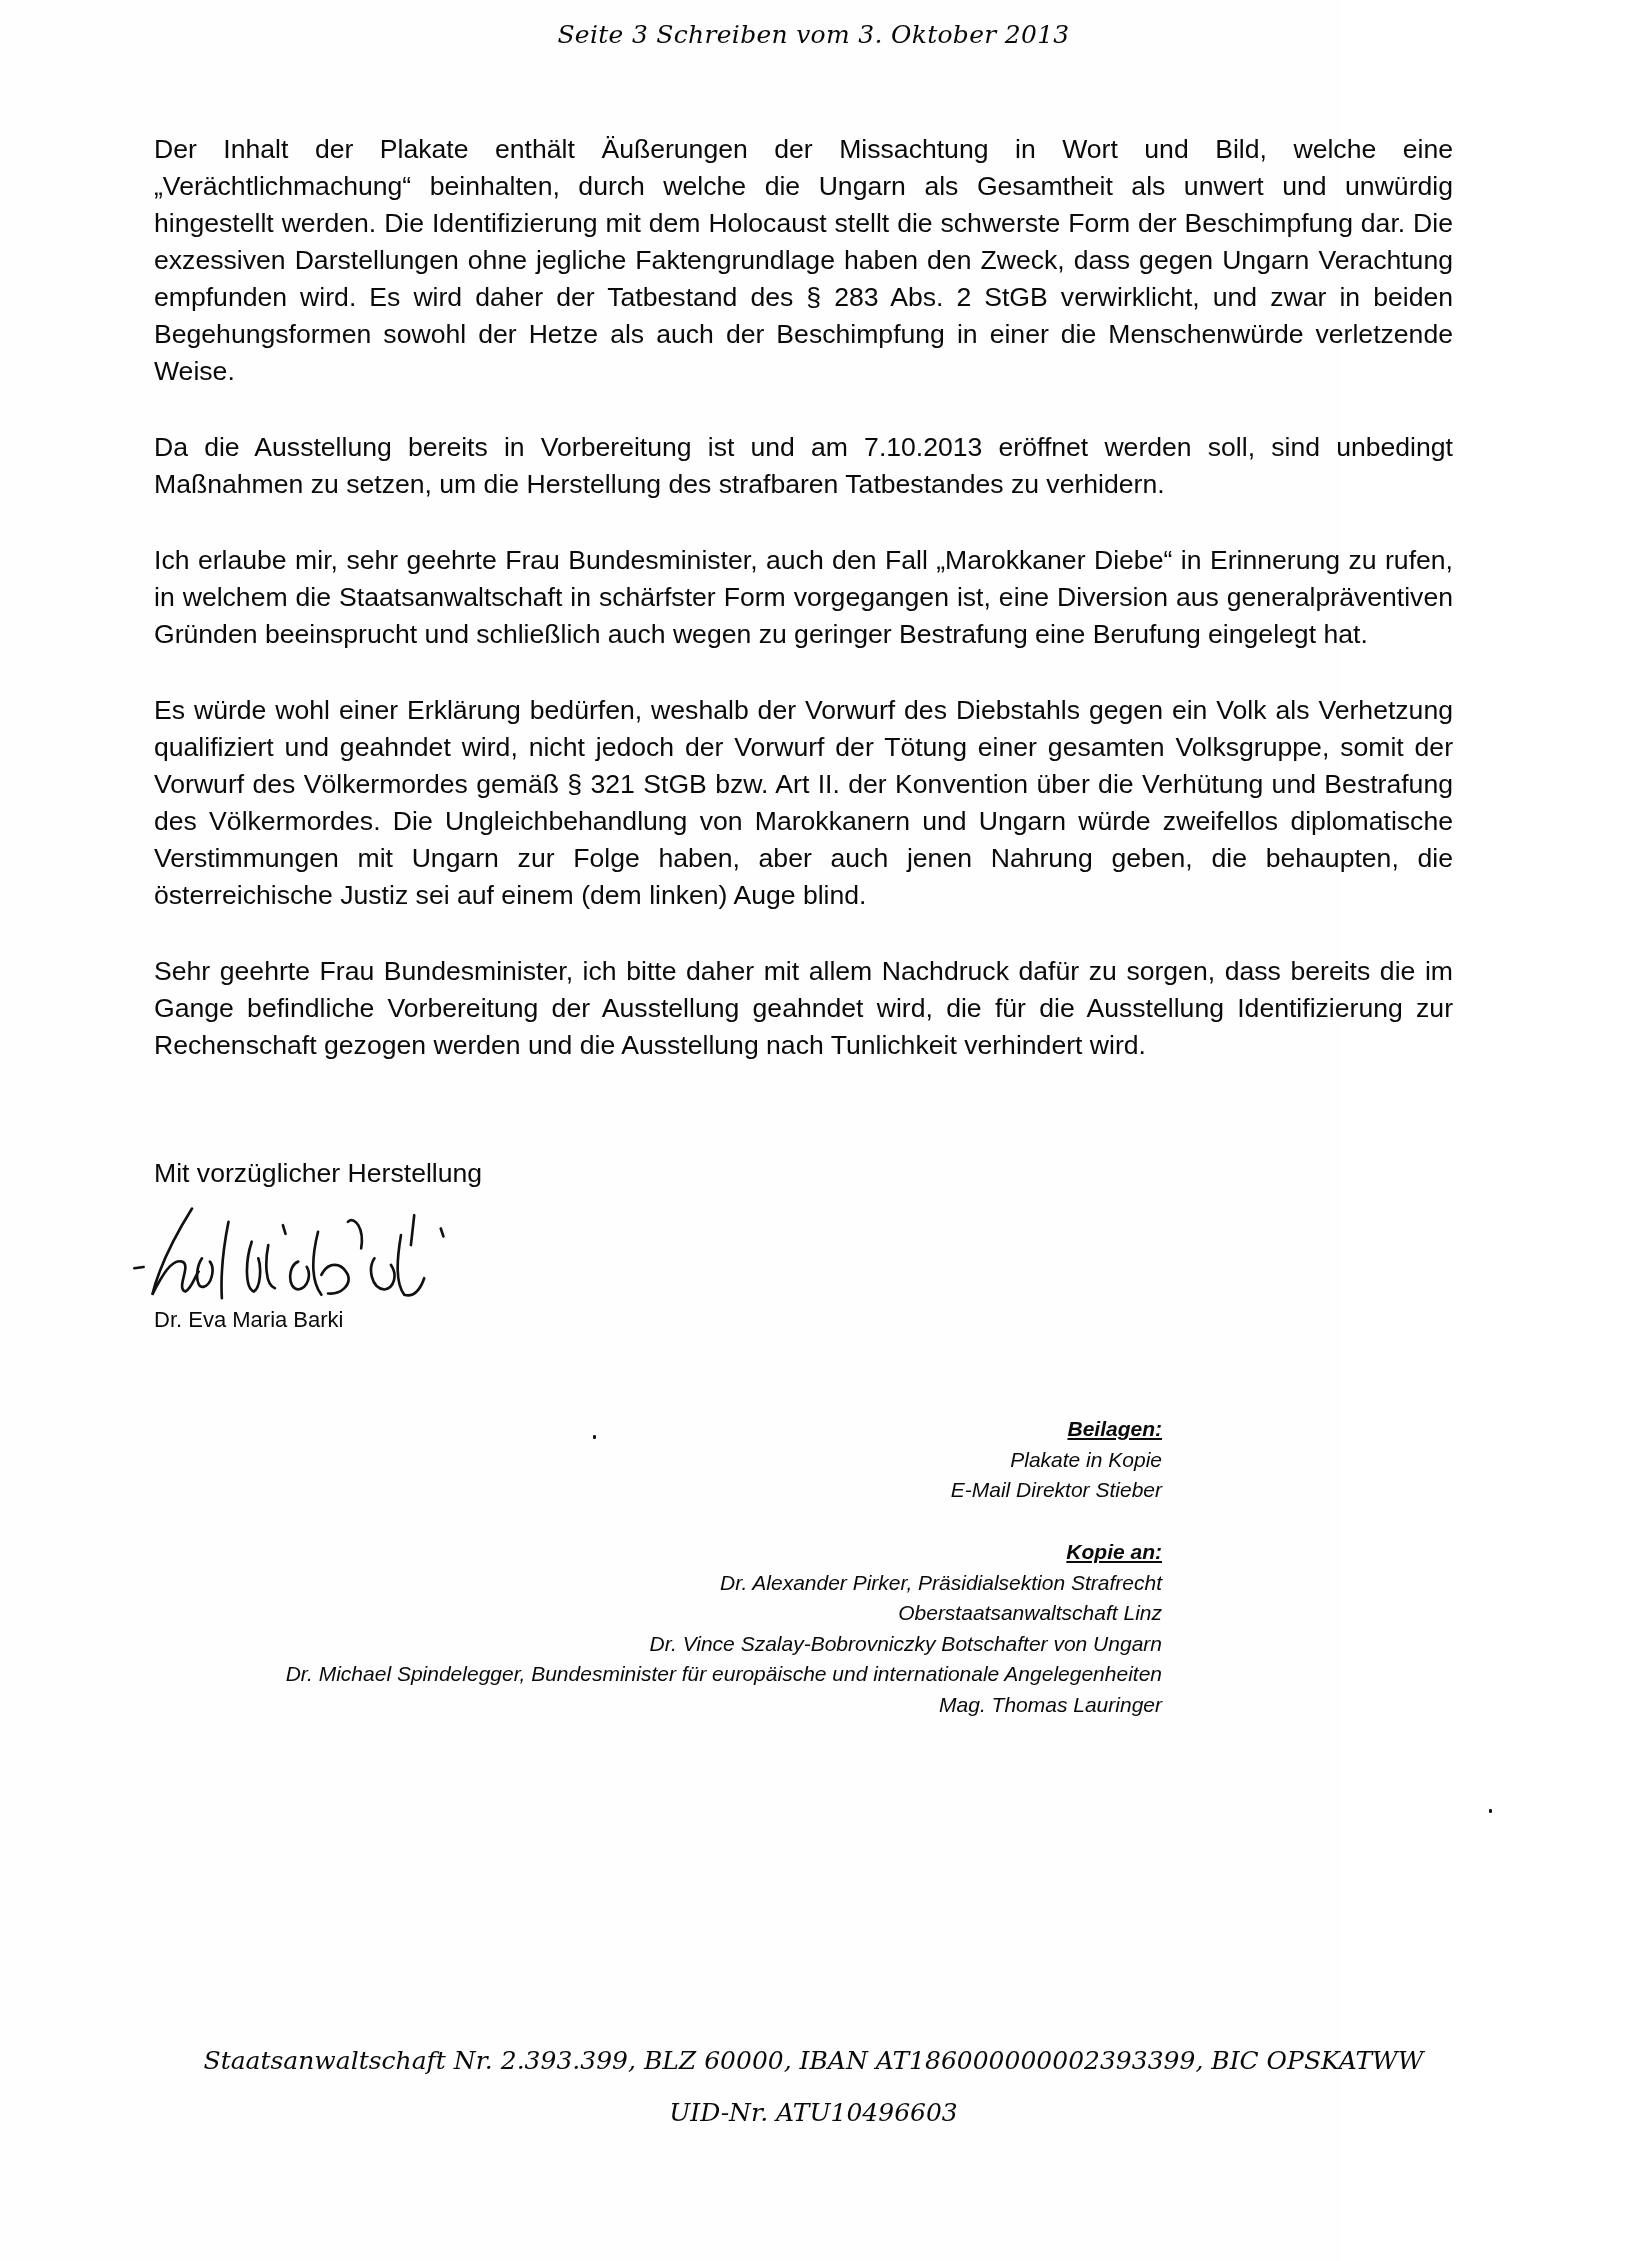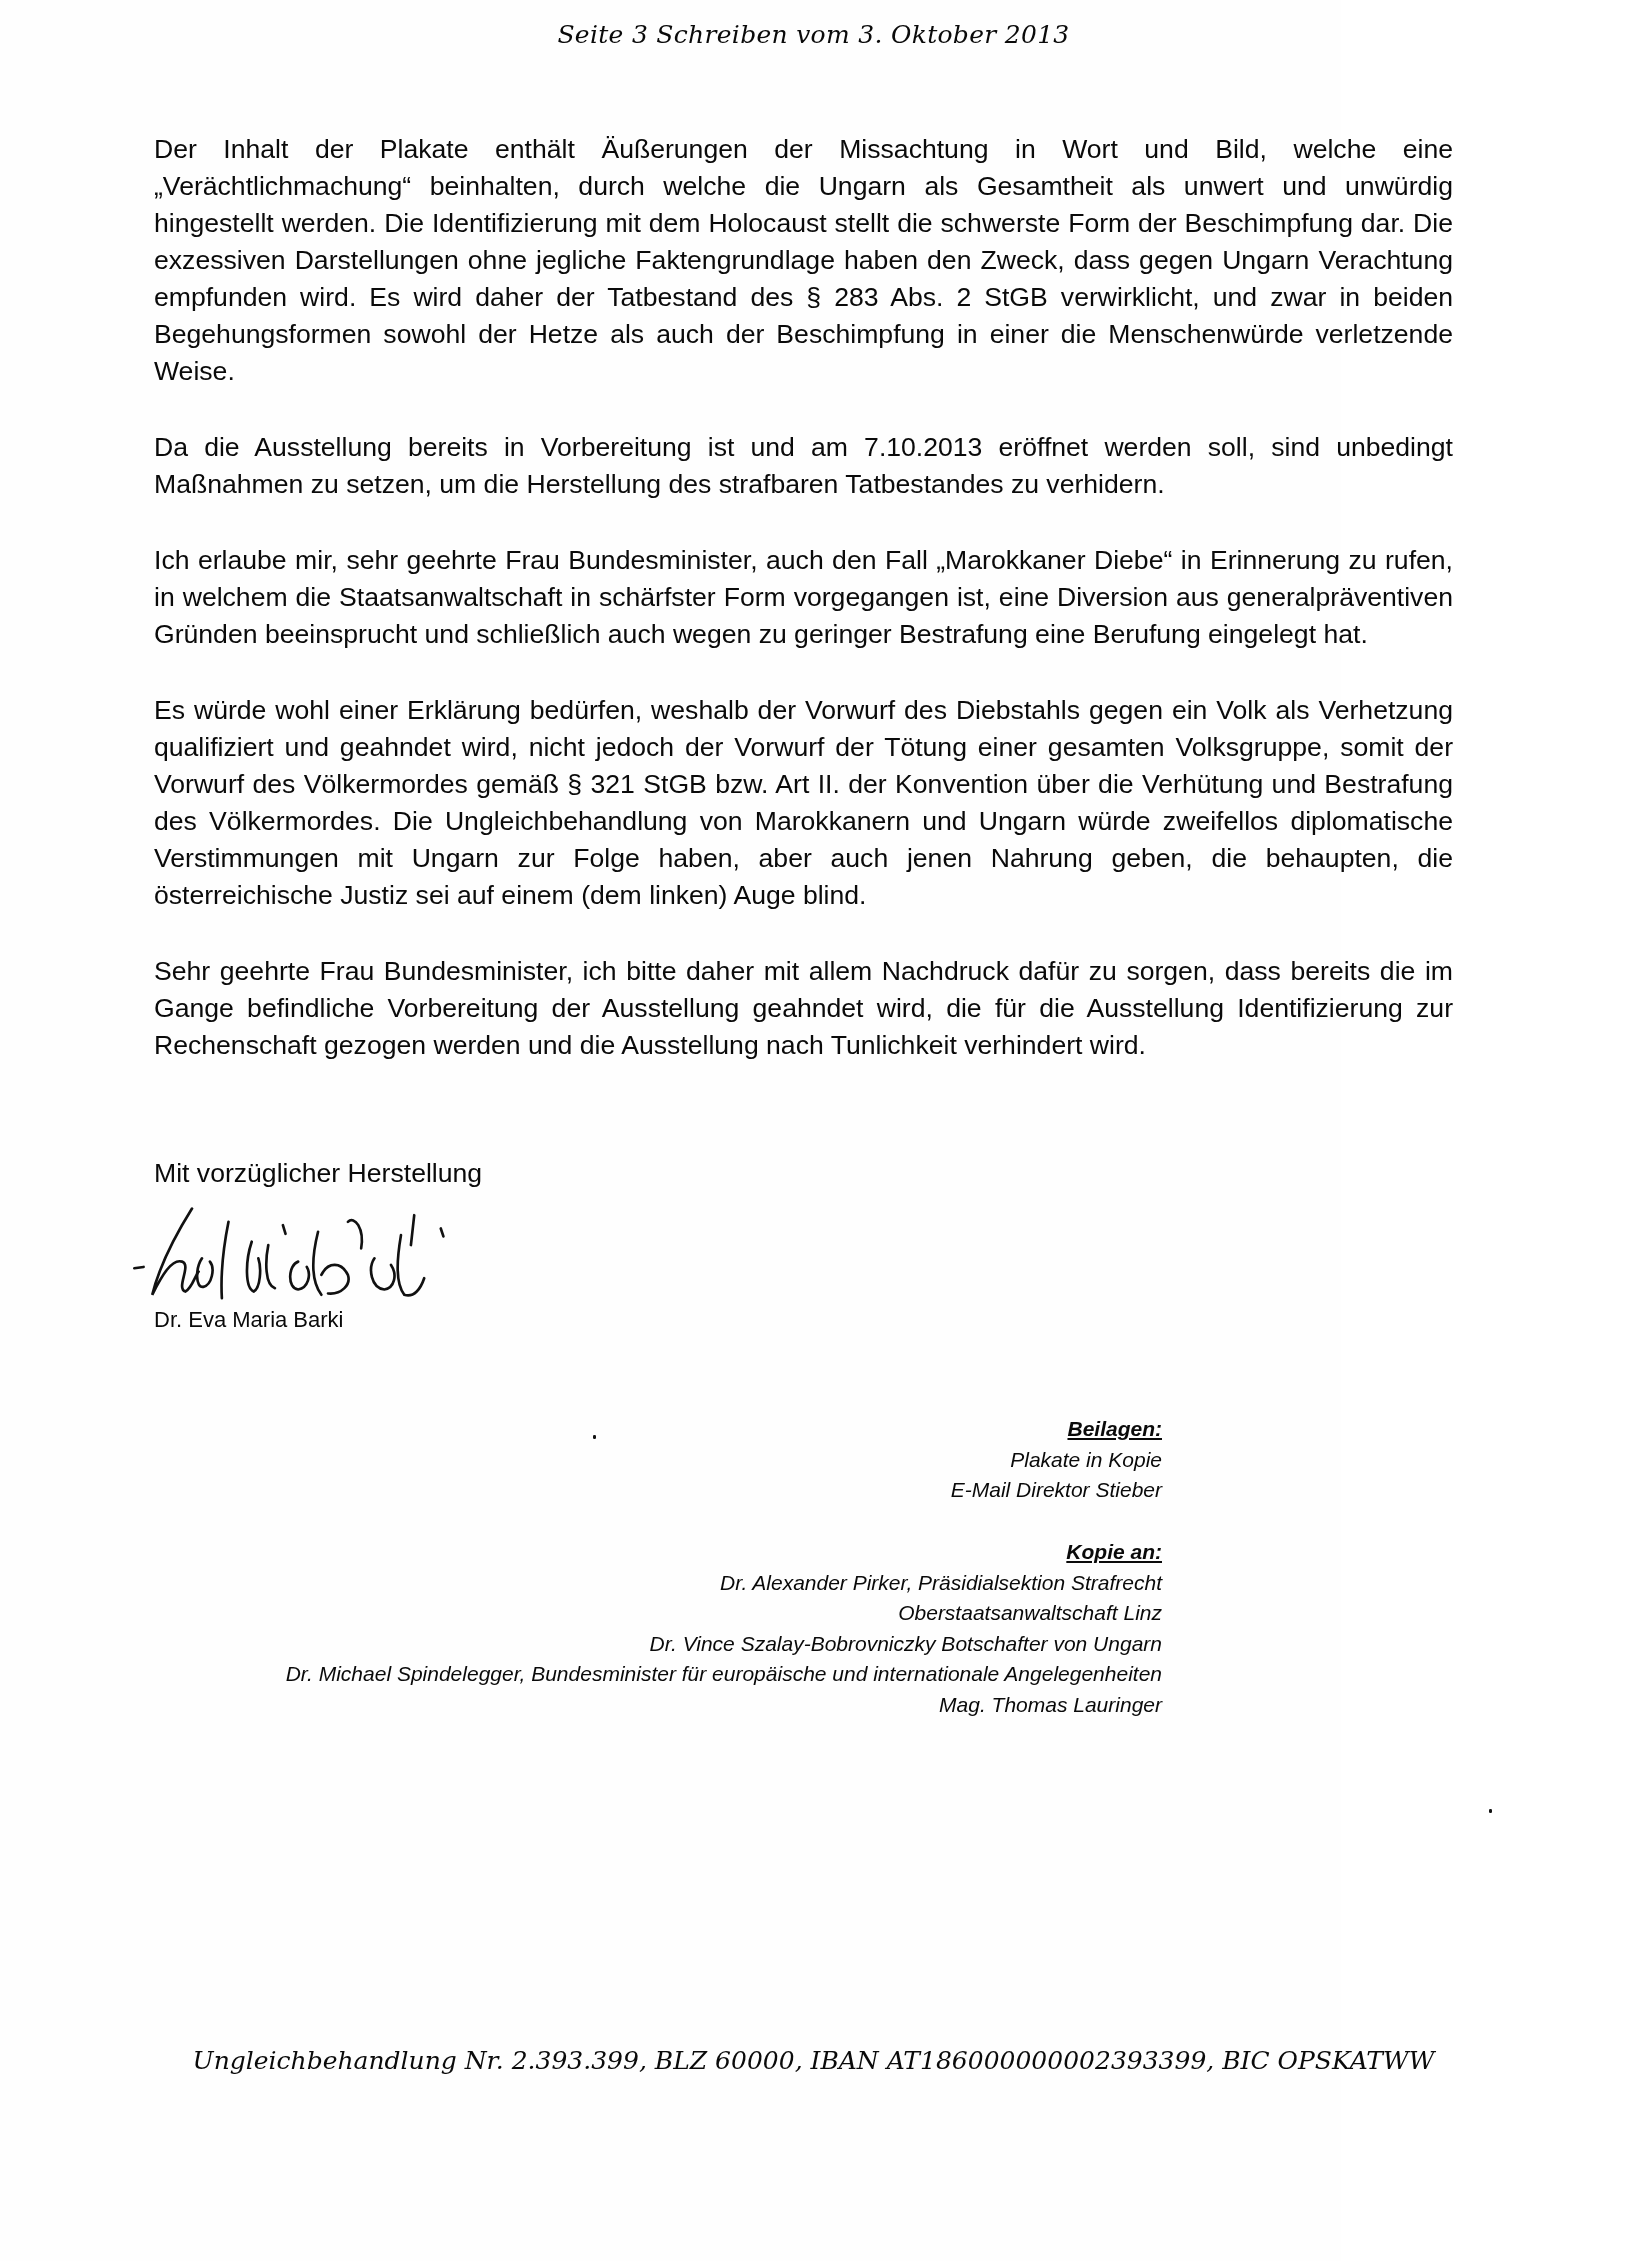--- a/index.html
+++ b/index.html
@@ -95,18 +95,19 @@
 
   <div class="right-block kopie">
     <div class="heading">Kopie an:</div>
     <div>Dr. Alexander Pirker, Präsidialsektion Strafrecht</div>
     <div>Oberstaatsanwaltschaft Linz</div>
     <div>Dr. Vince Szalay-Bobrovniczky Botschafter von Ungarn</div>
     <div>Dr. Michael Spindelegger, Bundesminister für europäische und internationale Angelegenheiten</div>
     <div>Mag.  Thomas Lauringer</div>
   </div>
 
-  <div class="footer footer-1">Ungleichbehandlung Nr. 2.393.399, BLZ 60000, IBAN AT186000000002393399, BIC OPSKATWW</div>
+  <div class="footer footer-1">Staatsanwaltschaft Nr. 2.393.399, BLZ 60000, IBAN AT186000000002393399, BIC OPSKATWW</div>
+  <div class="footer footer-2">UID-Nr. ATU10496603</div>
 
   <div class="speck" style="left:593px; top:1435px;"></div>
   <div class="speck" style="left:1489px; top:1809px;"></div>
 </div>
 
 
 </body></html>

